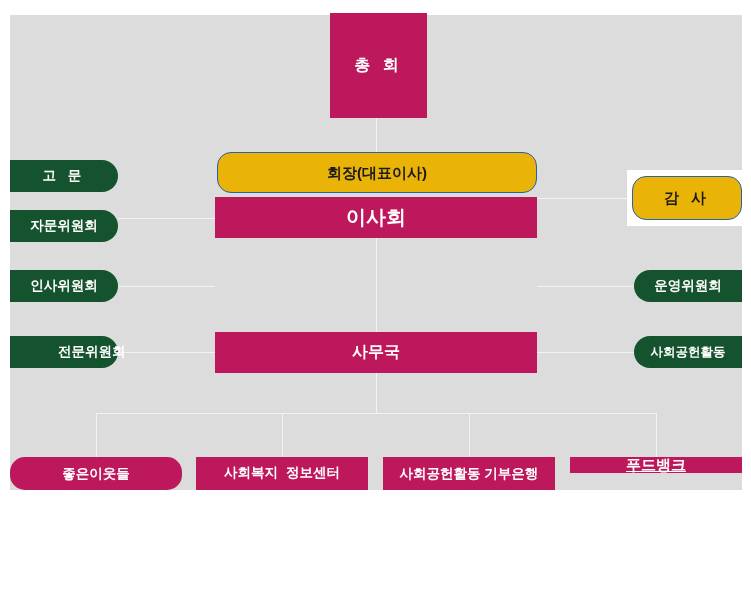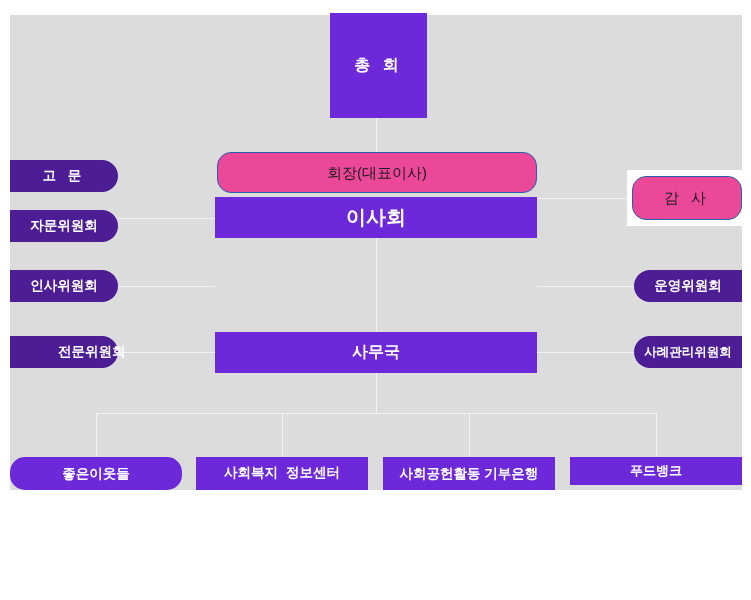--- a/index.html
+++ b/index.html
@@ -36,44 +36,44 @@
     text-align: center;
     line-height: 1.15;
     white-space: nowrap;
   }
   .node .label {
     display: block;
     width: 100%;
   }
   
   .n-dark {
-    background: #6d28d9;
+    background: #be185d;
     color: #ffffff;
     font-weight: bold;
   }
   
   .n-mid {
-    background: #4c1d95;
+    background: #14532d;
     color: #ffffff;
     font-weight: bold;
     font-size: 13.5px;
   }
   .round-right {
     border-radius: 0 16px 16px 0;
   }
   .round-left {
     border-radius: 16px 0 0 16px;
   }
   
   .n-outline {
-    background: #ec4899;
+    background: #eab308;
     color: #1a1a1a;
     border: 1.6px solid #2760ab;
     border-radius: 14px;
-    font-weight: normal;
+    font-weight: bold;
   }
   .white-backing {
     position: absolute;
     background: #ffffff;
   }
   
   .conn {
     position: absolute;
     background: #f2f2f2;
   }
@@ -90,21 +90,21 @@
   #n-advcomm      { left: 10px;  top: 203px; width: 108px; height: 32px; margin-top: 7px; }
   #n-hrcomm       { left: 10px;  top: 270px; width: 108px; height: 32px; }
   #n-expertcomm   { left: 10px;  top: 336px; width: 108px; height: 32px; padding-left: 48px; }
 
   #n-opcomm       { left: 634px; top: 270px; width: 108px; height: 32px; text-align: center; }
   #n-casecomm     { left: 634px; top: 336px; width: 108px; height: 32px; font-size: 12.5px; }
 
   #n-bot-1 { left: 10px;  top: 457px; width: 172px; height: 33px; font-size: 13.5px; border-radius: 15px; }
   #n-bot-2 { left: 196px; top: 457px; width: 172px; height: 33px; font-size: 13.5px; font-family: Liberation Mono, monospace; }
   #n-bot-3 { left: 383px; top: 457px; width: 172px; height: 33px; font-size: 13.5px; }
-  #n-bot-4 { left: 570px; top: 457px; width: 172px; height: 28px; font-size: 13px; }
+  #n-bot-4 { left: 570px; top: 457px; width: 172px; height: 16px; font-size: 15px; text-decoration: underline; }
 
   
   #c-gen-chair   { left: 376px; top: 118px; width: 1px; height: 34px; }
   #c-board-off   { left: 376px; top: 238px; width: 1px; height: 94px; }
   #c-left-1      { left: 118px; top: 218px; width: 97px;  height: 1px; }
   #c-left-2      { left: 118px; top: 286px; width: 97px;  height: 1px; }
   #c-left-3      { left: 118px; top: 352px; width: 97px;  height: 1px; }
   #c-right-1     { left: 537px; top: 198px; width: 95px;  height: 1px; }
   #c-right-2     { left: 537px; top: 286px; width: 97px;  height: 1px; }
   #c-right-3     { left: 537px; top: 352px; width: 97px;  height: 1px; }
@@ -164,21 +164,21 @@
     <span class="label">인사위원회</span>
   </div>
   <div class="node n-mid round-right" id="n-expertcomm">
     <span class="label">전문위원회</span>
   </div>
 
   <div class="node n-mid round-left" id="n-opcomm">
     <span class="label">운영위원회</span>
   </div>
   <div class="node n-mid round-left" id="n-casecomm">
-    <span class="label">사례관리위원회</span>
+    <span class="label">사회공헌활동</span>
   </div>
 
   <div class="node n-dark" id="n-office">
     <span class="label">사무국</span>
   </div>
 
   <div class="node n-dark" id="n-bot-1">
     <span class="label">좋은이웃들</span>
   </div>
   <div class="node n-dark" id="n-bot-2">

